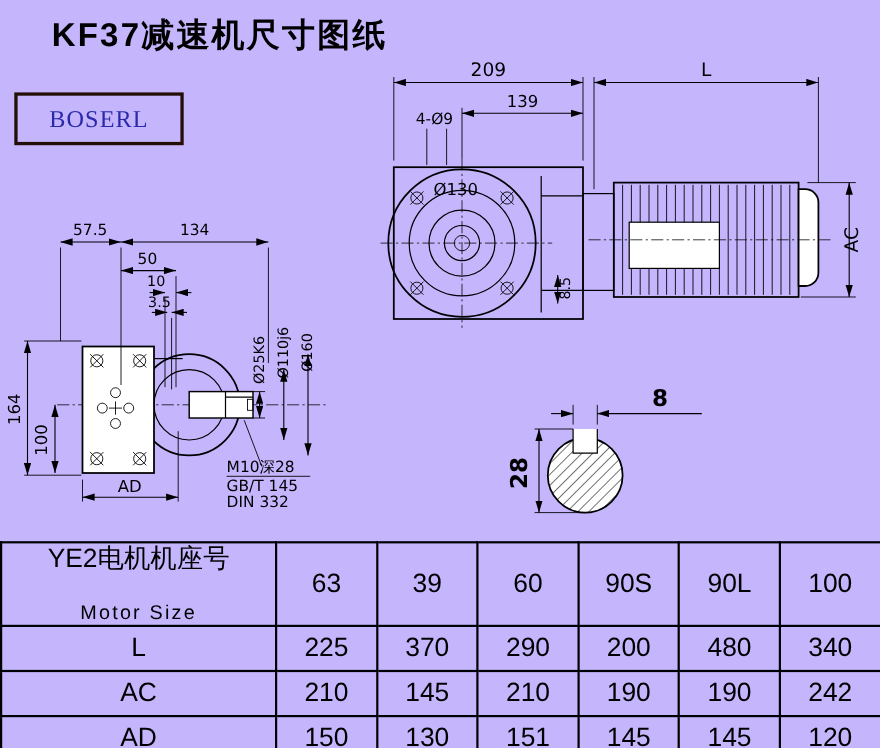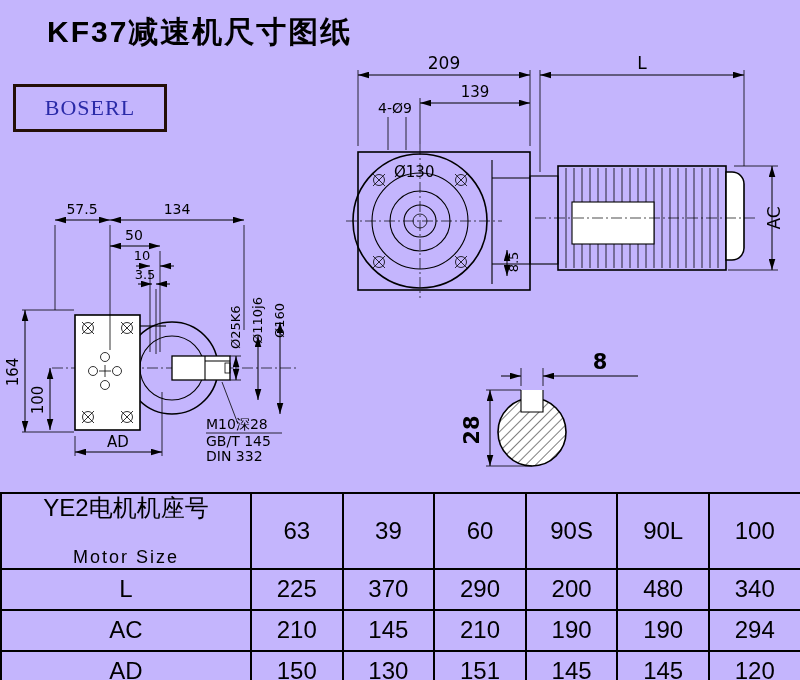--- a/index.html
+++ b/index.html
@@ -212,21 +212,21 @@
         <td>480</td>
         <td>340</td>
       </tr>
       <tr>
         <td>AC</td>
         <td>210</td>
         <td>145</td>
         <td>210</td>
         <td>190</td>
         <td>190</td>
-        <td>294</td>
+        <td>242</td>
       </tr>
       <tr>
         <td>AD</td>
         <td>150</td>
         <td>130</td>
         <td>151</td>
         <td>145</td>
         <td>145</td>
         <td>120</td>
       </tr>

